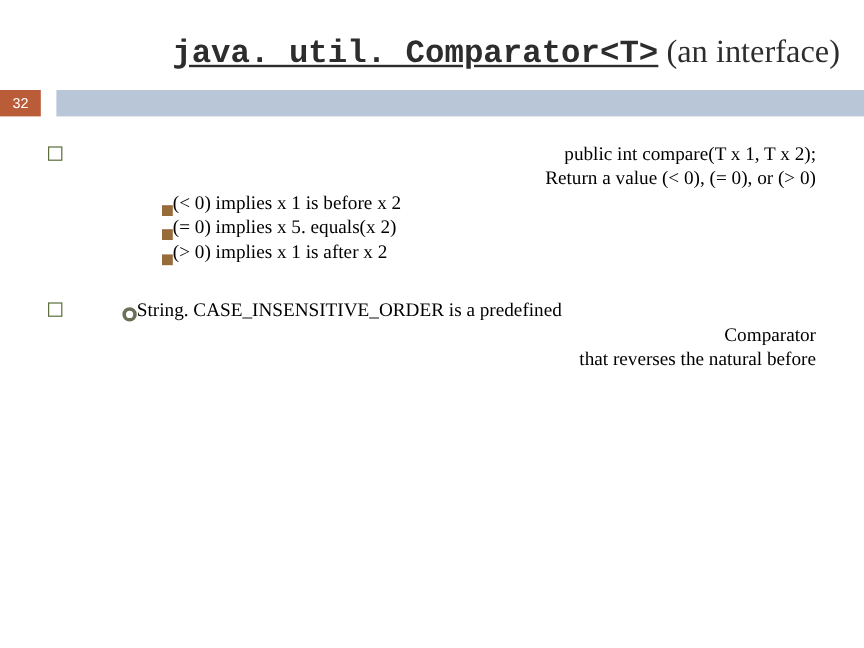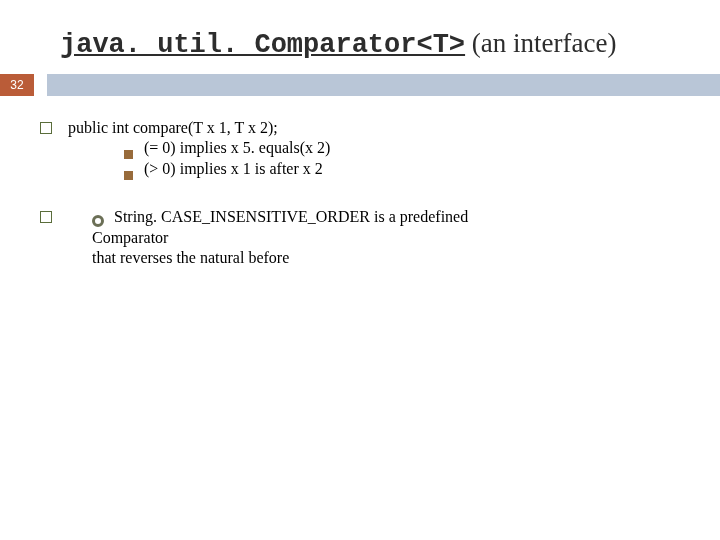--- a/index.html
+++ b/index.html
@@ -1,17 +1,17 @@
 <!DOCTYPE html>
 <html><head>
 <meta charset="utf-8">
 <style>
   * { box-sizing: border-box; margin: 0; padding: 0; }
   html, body { width: 720px; height: 540px; background: #ffffff; font-family: "Times New Roman", Times, serif; color: #000; }
-  .slide { position: relative; width: 720px; height: 381px; }
+  .slide { position: relative; width: 720px; height: 381px; text-align: right; }
   .title-row { padding: 28px 20px 14px 60px; }
   .title-code { font-family: "Courier New", Courier, monospace; font-weight: bold; font-size: 27px; text-decoration: underline; color: #2d2d2d; }
   .title-rest { font-size: 27px; color: #2d2d2d; }
   .bar-row { display: flex; align-items: stretch; height: 22px; gap: 13px; }
   .page-badge { width: 34px; background: #ba5c38; color: #fff; font-family: Arial, sans-serif; font-size: 12px; display: flex; align-items: center; justify-content: center; }
   .bar { flex: 1; background: #b9c6d7; }
   .body { padding: 22px 40px 0 40px; font-size: 16px; line-height: 1.28; }
   .b1 { display: flex; margin-bottom: 28px; }
   .b1-mark { width: 28px; flex-shrink: 0; text-align: left; }
   .b1-content { flex: 1; }
@@ -39,21 +39,26 @@
     <div class="page-badge">32</div>
     <div class="bar"></div>
   </div>
 
   <div class="body">
 
     <div class="b1">
       <div class="b1-mark"><span class="open-box"></span></div>
       <div class="b1-content">
         <div>public int compare(T x 1, T x 2);</div>
+        <div class="indent1">Return a value (&lt; 0), (= 0), or (&gt; 0)</div>
         <div class="b2">
+          <div class="b2-line">
+            <div class="b2-mark"><span class="sq"></span></div>
+            <div>(&lt; 0) implies x 1 is before x 2</div>
+          </div>
           <div class="b2-line">
             <div class="b2-mark"><span class="sq"></span></div>
             <div>(= 0) implies x 5. equals(x 2)</div>
           </div>
           <div class="b2-line">
             <div class="b2-mark"><span class="sq"></span></div>
             <div>(&gt; 0) implies x 1 is after x 2</div>
           </div>
         </div>
       </div>

